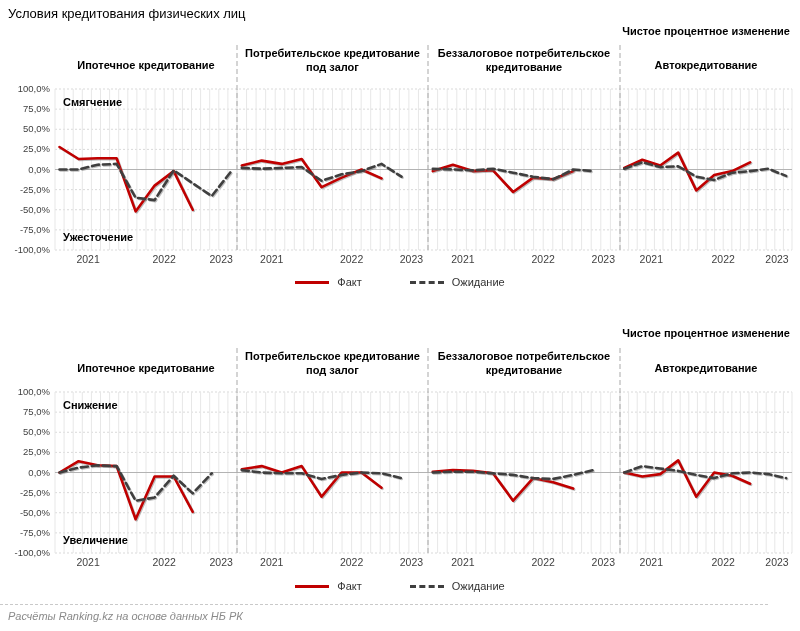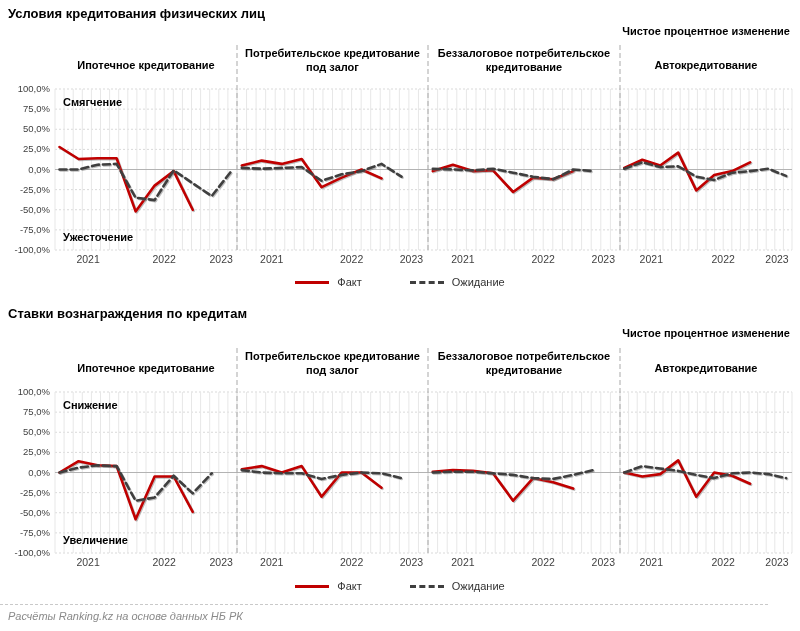--- a/index.html
+++ b/index.html
@@ -1,20 +1,20 @@
 <!DOCTYPE html>
 <html><head>
 <meta charset="utf-8">
 <style>
   html,body{margin:0;padding:0;background:#ffffff;}
   #stage{
     position:relative;width:800px;height:631px;background:#ffffff;overflow:hidden;
     font-family:"Liberation Sans", sans-serif;color:#000;
   }
-  .sec-title{position:absolute;left:8px;font-size:13px;font-weight:bold;color:#000;}
+  .sec-title{position:absolute;left:8px;font-size:13px;font-weight:normal;color:#000;}
   .sec-subtitle{position:absolute;right:10px;font-size:11px;font-weight:bold;color:#000;text-align:left;}
   .chart-svg{position:absolute;left:0;width:800px;height:225px;}
   .legend{position:absolute;left:0;width:800px;display:flex;justify-content:center;align-items:center;gap:48px;}
   .legend-item{display:flex;align-items:center;gap:8px;}
   .legend-label{font-size:11px;color:#333;}
   .swatch-solid{width:34px;height:3px;background:#C00000;}
   .swatch-dashed{width:34px;height:0;border-top:3px dashed #3F3F3F;}
   .footer{
     position:absolute;left:0;top:604px;width:768px;border-top:1px dashed #c9c9c9;
   }
@@ -172,21 +172,20 @@
     <div class="legend-item">
       <span class="swatch-solid"></span>
       <span class="legend-label">Факт</span>
     </div>
     <div class="legend-item">
       <span class="swatch-dashed"></span>
       <span class="legend-label">Ожидание</span>
     </div>
   </div>
 
-  <div class="sec-title" style="top:306px;">Ставки вознаграждения по кредитам</div>
   <div class="sec-subtitle" style="top:327px;">Чистое процентное изменение</div>
   <svg class="chart-svg" style="top:348px;" viewBox="0 0 800 225">
       <line x1="55" y1="205" x2="792" y2="205" stroke="#d9d9d9" stroke-width="1" stroke-dasharray="2 2"></line>
       <line x1="55" y1="184.875" x2="792" y2="184.875" stroke="#d9d9d9" stroke-width="1" stroke-dasharray="2 2"></line>
       <line x1="55" y1="164.75" x2="792" y2="164.75" stroke="#d9d9d9" stroke-width="1" stroke-dasharray="2 2"></line>
       <line x1="55" y1="144.625" x2="792" y2="144.625" stroke="#d9d9d9" stroke-width="1" stroke-dasharray="2 2"></line>
       <line x1="55" y1="104.375" x2="792" y2="104.375" stroke="#d9d9d9" stroke-width="1" stroke-dasharray="2 2"></line>
       <line x1="55" y1="84.25" x2="792" y2="84.25" stroke="#d9d9d9" stroke-width="1" stroke-dasharray="2 2"></line>
       <line x1="55" y1="64.125" x2="792" y2="64.125" stroke="#d9d9d9" stroke-width="1" stroke-dasharray="2 2"></line>
       <line x1="55" y1="44" x2="792" y2="44" stroke="#d9d9d9" stroke-width="1" stroke-dasharray="2 2"></line>

